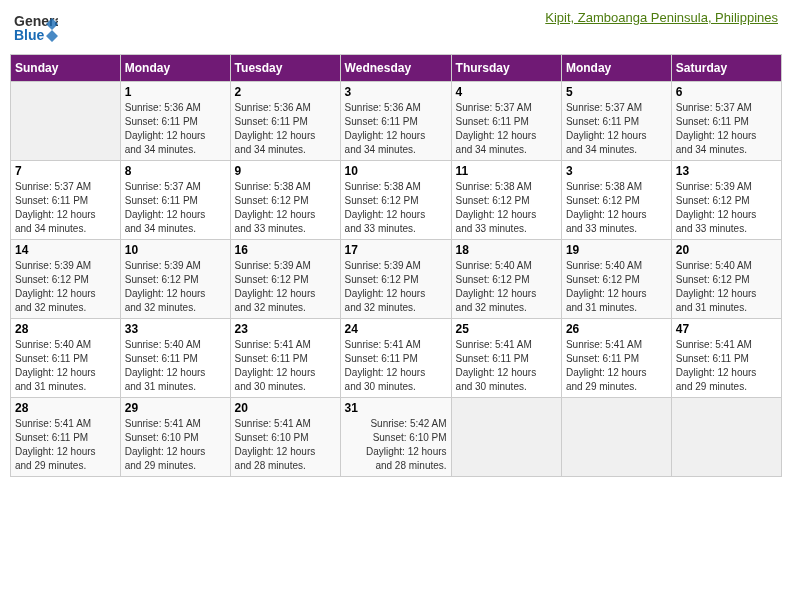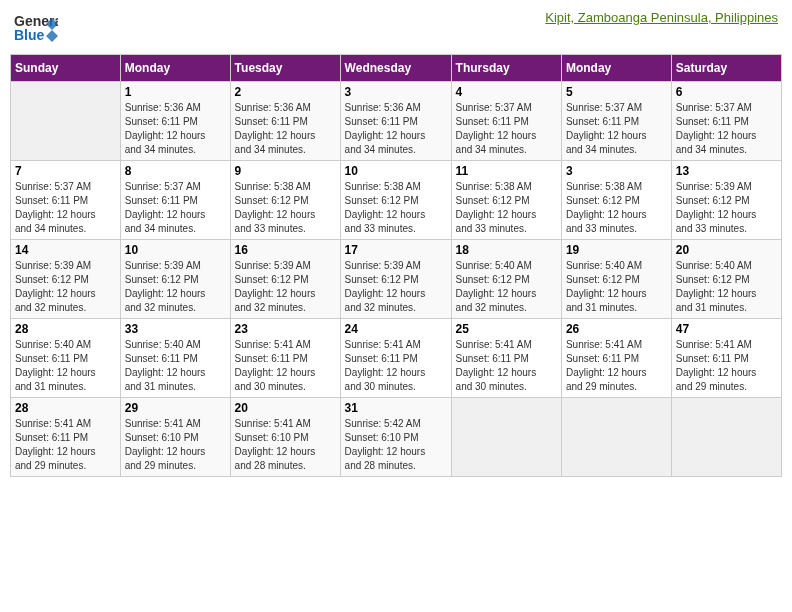--- a/index.html
+++ b/index.html
@@ -327,21 +327,21 @@
         </td>
         <td>
           <span class="day-num">20</span>
           <div class="day-info" style="white-space: pre-line;">Sunrise: 5:41 AM
 Sunset: 6:10 PM
 Daylight: 12 hours
 and 28 minutes.</div>
         </td>
         <td>
           <span class="day-num">31</span>
-          <div class="day-info" style="white-space: pre-line;">Sunrise: 5:42 AM
+          <div class="day-info" style="white-space: pre-line; text-align: right;">Sunrise: 5:42 AM
 Sunset: 6:10 PM
 Daylight: 12 hours
 and 28 minutes.</div>
         </td>
         <td class="empty-cell"></td>
         <td class="empty-cell"></td>
         <td class="empty-cell"></td>
       </tr>
     </tbody>
 </table>

